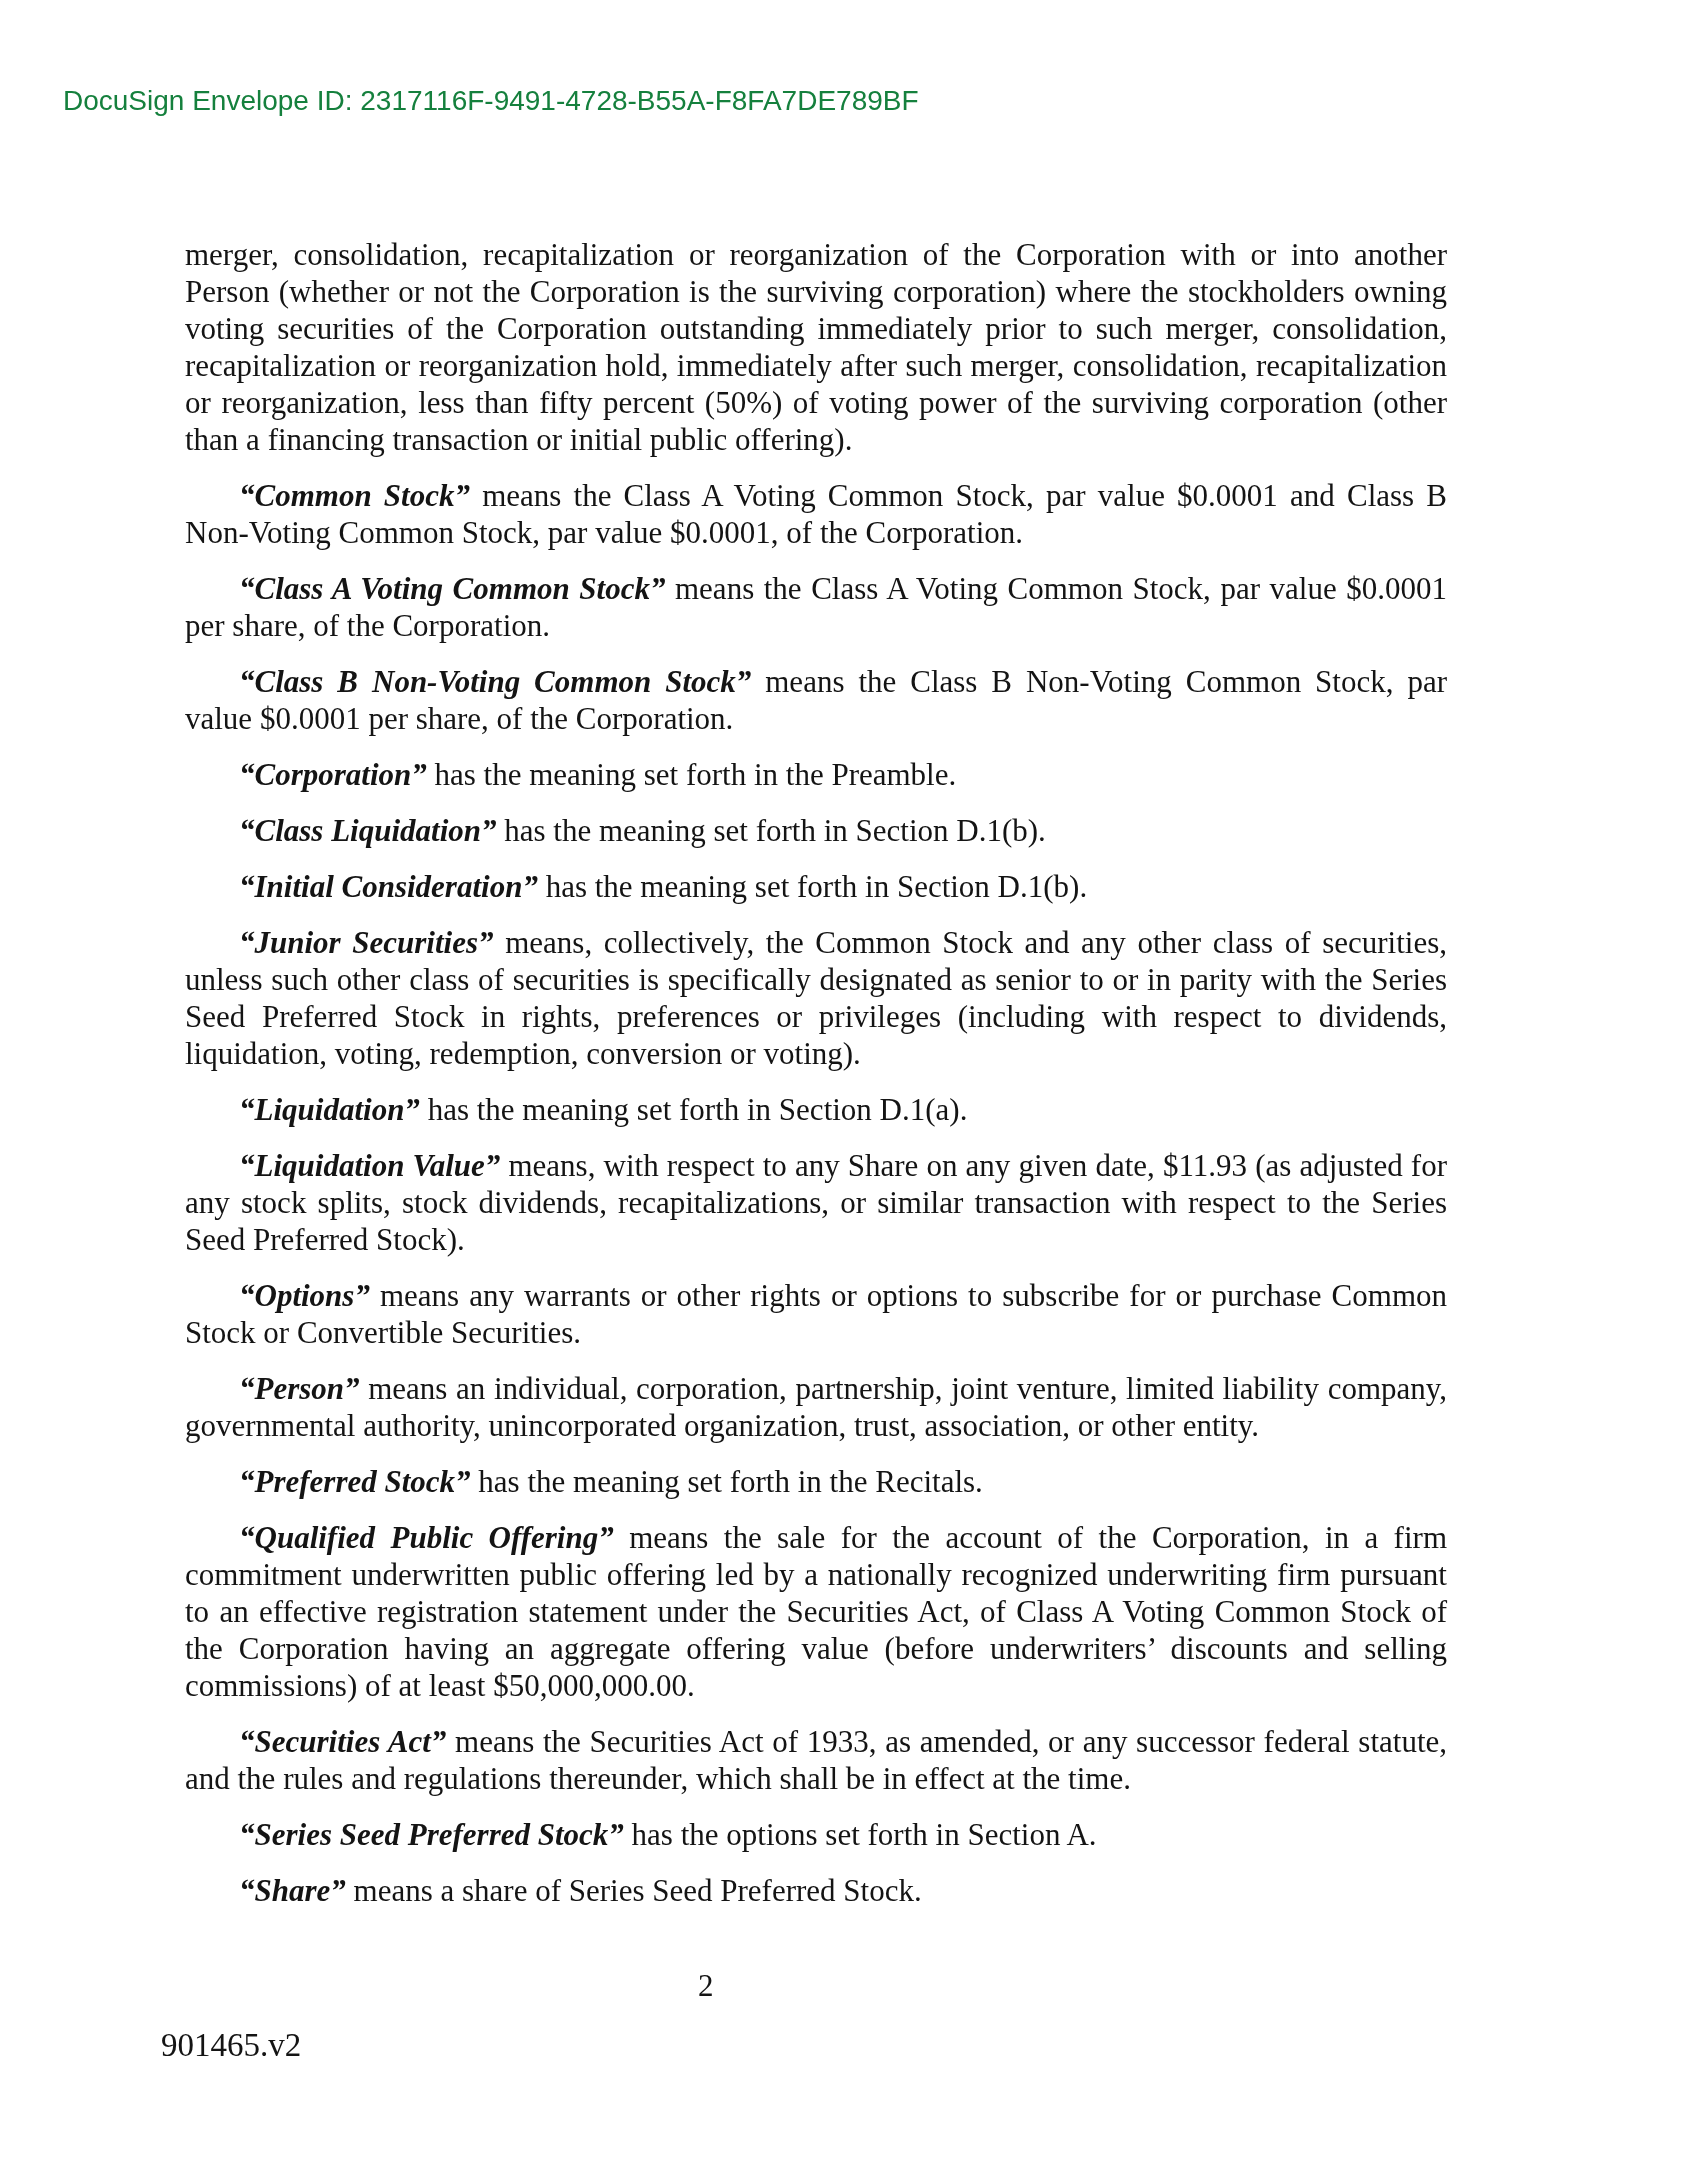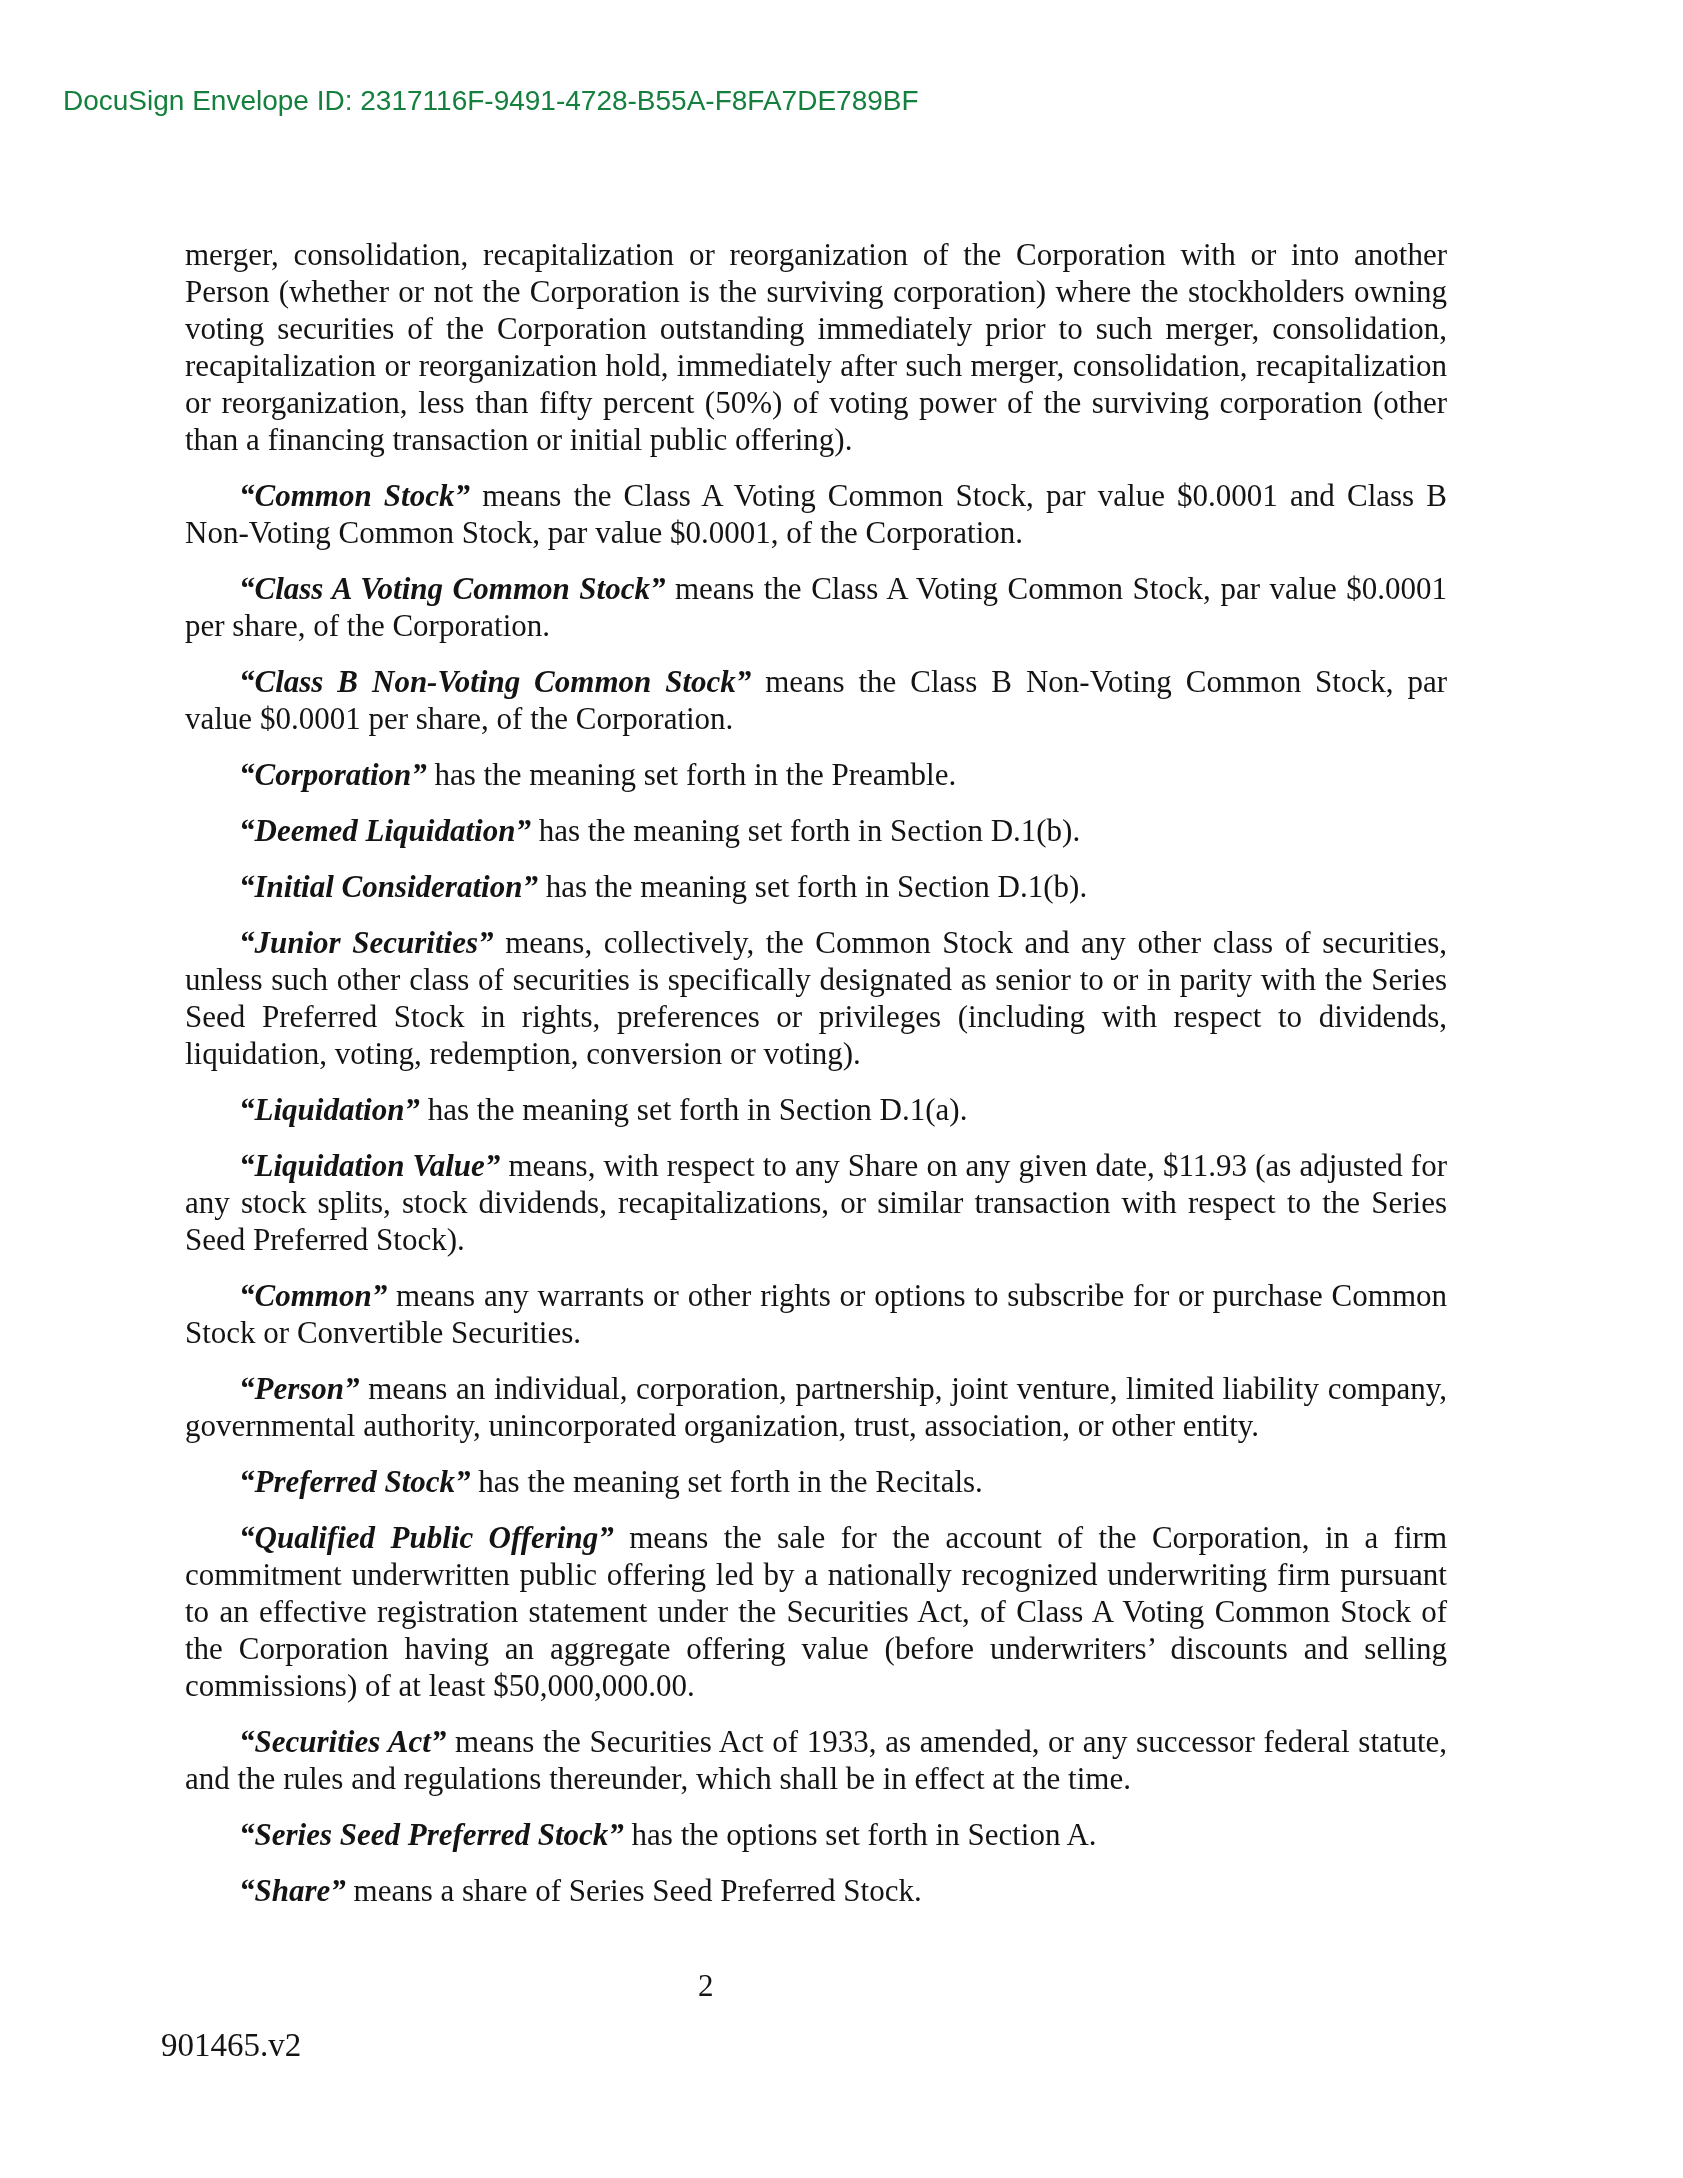--- a/index.html
+++ b/index.html
@@ -74,31 +74,31 @@
     <p class="para noindent"><span class="term"></span><span>merger, consolidation, recapitalization or reorganization of the Corporation with or into another Person (whether or not the Corporation is the surviving corporation) where the stockholders owning voting securities of the Corporation outstanding immediately prior to such merger, consolidation, recapitalization or reorganization hold, immediately after such merger, consolidation, recapitalization or reorganization, less than fifty percent (50%) of voting power of the surviving corporation (other than a financing transaction or initial public offering).</span></p>
 
     <p class="para"><span class="term">“Common Stock”</span><span> means the Class A Voting Common Stock, par value $0.0001 and Class B Non-Voting Common Stock, par value $0.0001, of the Corporation.</span></p>
 
     <p class="para"><span class="term">“Class A Voting Common Stock”</span><span> means the Class A Voting Common Stock, par value $0.0001 per share, of the Corporation.</span></p>
 
     <p class="para"><span class="term">“Class B Non-Voting Common Stock”</span><span> means the Class B Non-Voting Common Stock, par value $0.0001 per share, of the Corporation.</span></p>
 
     <p class="para"><span class="term">“Corporation”</span><span> has the meaning set forth in the Preamble.</span></p>
 
-    <p class="para"><span class="term">“Deemed Liquidation”</span><span> has the meaning set forth in Section D.1(b).</span></p>
+    <p class="para"><span class="term">“Class Liquidation”</span><span> has the meaning set forth in Section D.1(b).</span></p>
 
     <p class="para"><span class="term">“Initial Consideration”</span><span> has the meaning set forth in Section D.1(b).</span></p>
 
     <p class="para"><span class="term">“Junior Securities”</span><span> means, collectively, the Common Stock and any other class of securities, unless such other class of securities is specifically designated as senior to or in parity with the Series Seed Preferred Stock in rights, preferences or privileges (including with respect to dividends, liquidation, voting, redemption, conversion or voting).</span></p>
 
     <p class="para"><span class="term">“Liquidation”</span><span> has the meaning set forth in Section D.1(a).</span></p>
 
     <p class="para"><span class="term">“Liquidation Value”</span><span> means, with respect to any Share on any given date, $11.93 (as adjusted for any stock splits, stock dividends, recapitalizations, or similar transaction with respect to the Series Seed Preferred Stock).</span></p>
 
-    <p class="para"><span class="term">“Common”</span><span> means any warrants or other rights or options to subscribe for or purchase Common Stock or Convertible Securities.</span></p>
+    <p class="para"><span class="term">“Options”</span><span> means any warrants or other rights or options to subscribe for or purchase Common Stock or Convertible Securities.</span></p>
 
     <p class="para"><span class="term">“Person”</span><span> means an individual, corporation, partnership, joint venture, limited liability company, governmental authority, unincorporated organization, trust, association, or other entity.</span></p>
 
     <p class="para"><span class="term">“Preferred Stock”</span><span> has the meaning set forth in the Recitals.</span></p>
 
     <p class="para"><span class="term">“Qualified Public Offering”</span><span> means the sale for the account of the Corporation, in a firm commitment underwritten public offering led by a nationally recognized underwriting firm pursuant to an effective registration statement under the Securities Act, of Class A Voting Common Stock of the Corporation having an aggregate offering value (before underwriters’ discounts and selling commissions) of at least $50,000,000.00.</span></p>
 
     <p class="para"><span class="term">“Securities Act”</span><span> means the Securities Act of 1933, as amended, or any successor federal statute, and the rules and regulations thereunder, which shall be in effect at the time.</span></p>
 
     <p class="para"><span class="term">“Series Seed Preferred Stock”</span><span> has the options set forth in Section A.</span></p>

